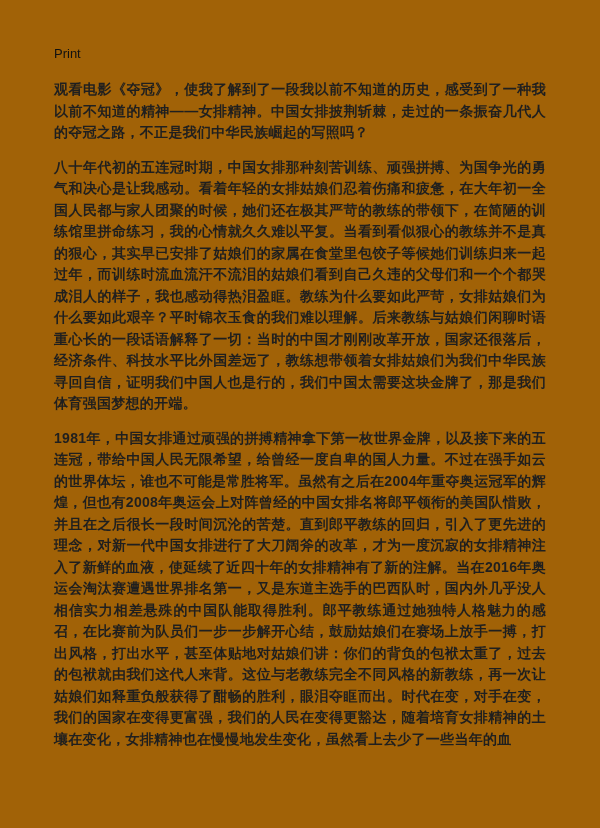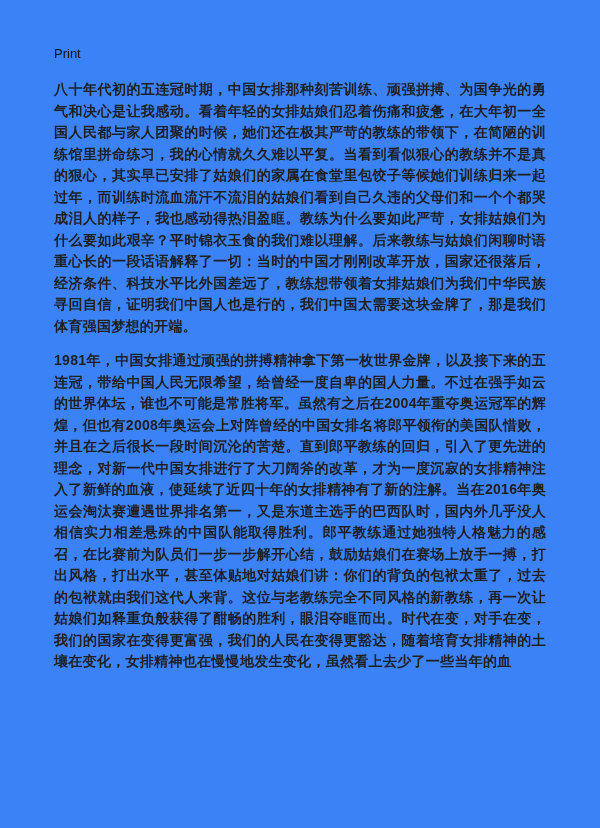--- a/index.html
+++ b/index.html
@@ -12,21 +12,21 @@
     height: 828px;
     overflow: hidden;
     font-family: "Liberation Sans", "DejaVu Sans", sans-serif;
     color: #1f1f1f;
   }
   .page {
     box-sizing: border-box;
     width: 600px;
     height: 828px;
     padding: 44px 54px 0 54px;
-    background: #3b82f6;
+    background: #a16207;
   }
   .print-label {
     font-size: 13px;
     font-weight: 400;
     color: #111;
     margin: 0 0 18px 0;
     display: inline-block;
     cursor: pointer;
   }
   h1.doc-title {
@@ -64,18 +64,19 @@
 <body>
 
 <div class="page">
 
   <span class="print-label">Print</span>
 
 
 
 
 
+  <p class="para">观看电影《夺冠》，使我了解到了一段我以前不知道的历史，感受到了一种我以前不知道的精神——女排精神。中国女排披荆斩棘，走过的一条振奋几代人的夺冠之路，不正是我们中华民族崛起的写照吗？</p>
 
   <p class="para">八十年代初的五连冠时期，中国女排那种刻苦训练、顽强拼搏、为国争光的勇气和决心是让我感动。看着年轻的女排姑娘们忍着伤痛和疲惫，在大年初一全国人民都与家人团聚的时候，她们还在极其严苛的教练的带领下，在简陋的训练馆里拼命练习，我的心情就久久难以平复。当看到看似狠心的教练并不是真的狠心，其实早已安排了姑娘们的家属在食堂里包饺子等候她们训练归来一起过年，而训练时流血流汗不流泪的姑娘们看到自己久违的父母们和一个个都哭成泪人的样子，我也感动得热泪盈眶。教练为什么要如此严苛，女排姑娘们为什么要如此艰辛？平时锦衣玉食的我们难以理解。后来教练与姑娘们闲聊时语重心长的一段话语解释了一切：当时的中国才刚刚改革开放，国家还很落后，经济条件、科技水平比外国差远了，教练想带领着女排姑娘们为我们中华民族寻回自信，证明我们中国人也是行的，我们中国太需要这块金牌了，那是我们体育强国梦想的开端。</p>
 
   <p class="para">1981年，中国女排通过顽强的拼搏精神拿下第一枚世界金牌，以及接下来的五连冠，带给中国人民无限希望，给曾经一度自卑的国人力量。不过在强手如云的世界体坛，谁也不可能是常胜将军。虽然有之后在2004年重夺奥运冠军的辉煌，但也有2008年奥运会上对阵曾经的中国女排名将郎平领衔的美国队惜败，并且在之后很长一段时间沉沦的苦楚。直到郎平教练的回归，引入了更先进的理念，对新一代中国女排进行了大刀阔斧的改革，才为一度沉寂的女排精神注入了新鲜的血液，使延续了近四十年的女排精神有了新的注解。当在2016年奥运会淘汰赛遭遇世界排名第一，又是东道主选手的巴西队时，国内外几乎没人相信实力相差悬殊的中国队能取得胜利。郎平教练通过她独特人格魅力的感召，在比赛前为队员们一步一步解开心结，鼓励姑娘们在赛场上放手一搏，打出风格，打出水平，甚至体贴地对姑娘们讲：你们的背负的包袱太重了，过去的包袱就由我们这代人来背。这位与老教练完全不同风格的新教练，再一次让姑娘们如释重负般获得了酣畅的胜利，眼泪夺眶而出。时代在变，对手在变，我们的国家在变得更富强，我们的人民在变得更豁达，随着培育女排精神的土壤在变化，女排精神也在慢慢地发生变化，虽然看上去少了一些当年的血</p>
 
 </div>
 
 </body></html>

